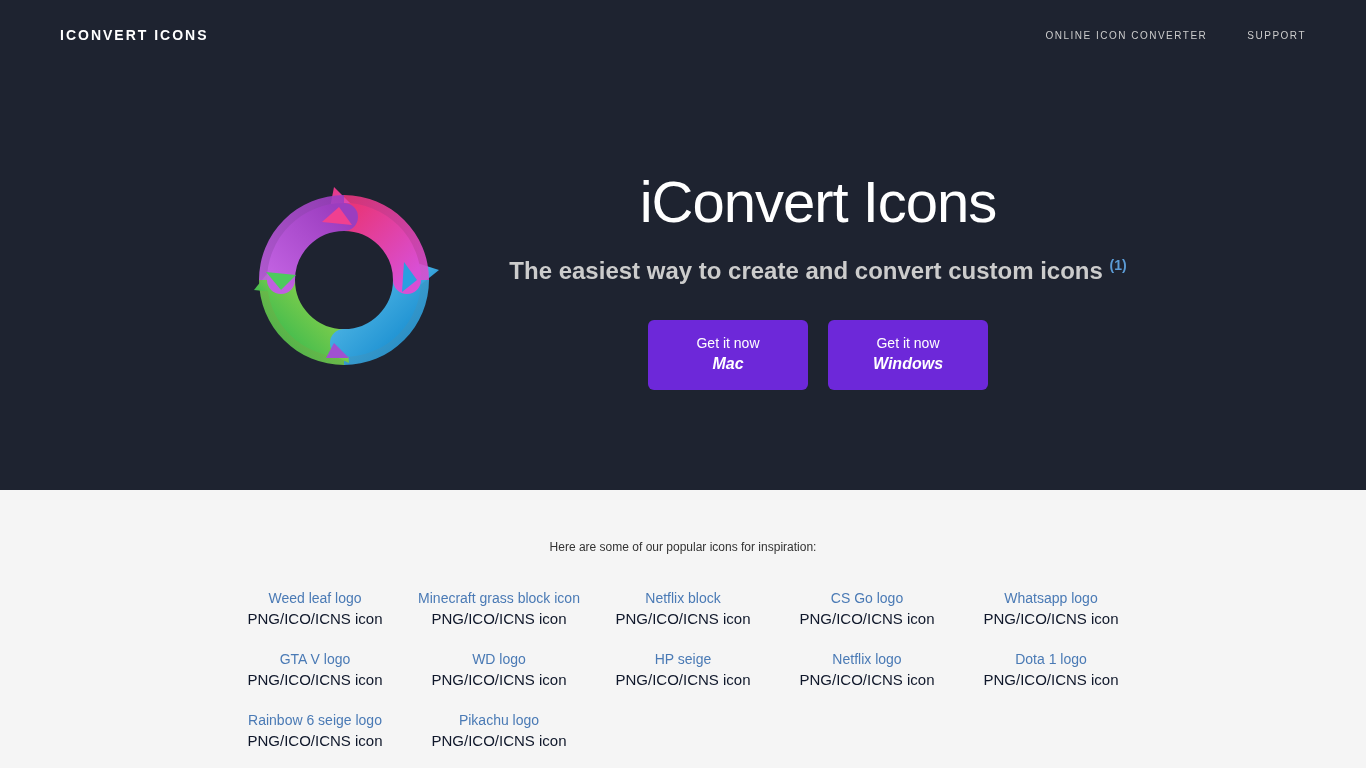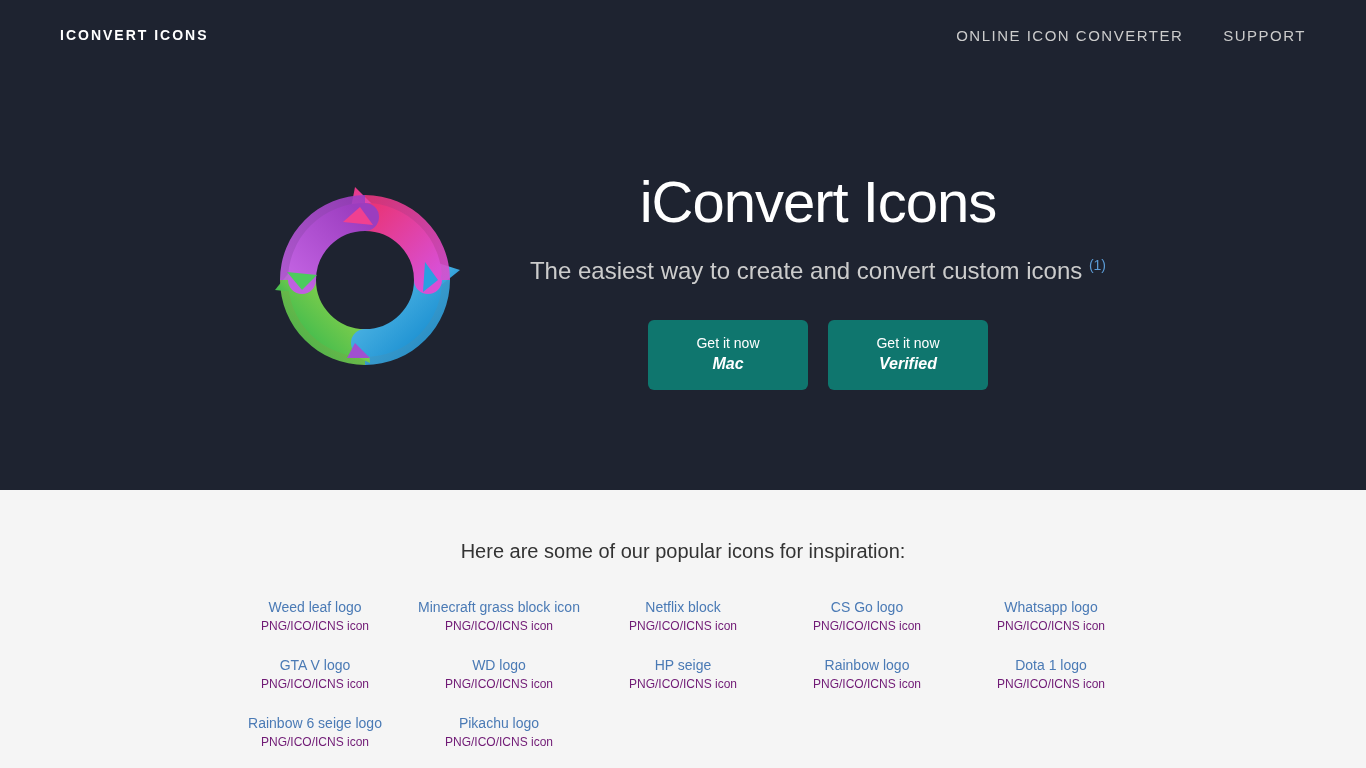--- a/index.html
+++ b/index.html
@@ -17,21 +17,21 @@
     .nav-logo {
       color: #fff;
       font-size: 14px;
       font-weight: 600;
       letter-spacing: 2px;
       text-transform: uppercase;
     }
     .nav-links { display: flex; gap: 40px; align-items: center; }
     .nav-link {
       color: #ccc;
-      font-size: 15px;
+      font-size: 10px;
       letter-spacing: 1.5px;
       text-transform: uppercase;
       cursor: pointer;
       text-decoration: none;
     }
 
     
     .hero {
       background: #1e2330;
       display: flex;
@@ -53,53 +53,53 @@
     }
     .hero-title {
       font-size: 58px;
       font-weight: 300;
       letter-spacing: -1px;
       margin-bottom: 20px;
       line-height: 1.1;
     }
     .hero-subtitle {
       font-size: 24px;
-      font-weight: 400;
+      font-weight: 700;
       color: #ccc;
       line-height: 1.4;
       margin-bottom: 32px;
     }
     .hero-subtitle sup {
       color: #5b9bd5;
       font-size: 14px;
     }
     .btn-group { display: flex; gap: 20px; justify-content: center; }
     .btn-download {
-      background: #0f766e;
+      background: #6d28d9;
       color: #fff;
       border: none;
       border-radius: 6px;
       padding: 14px 36px;
       font-size: 14px;
       line-height: 1.4;
       cursor: pointer;
       text-align: center;
       min-width: 160px;
     }
     .btn-download .small { font-weight: 400; display: block; }
     .btn-download .bold { font-weight: 700; display: block; font-size: 16px; font-style: italic; }
 
     
     .popular-section {
       background: #f5f5f5;
       padding: 50px 80px;
     }
     .popular-title {
       text-align: center;
-      font-size: 20px;
+      font-size: 12px;
       color: #333;
       margin-bottom: 36px;
     }
     .icon-grid {
       display: grid;
       grid-template-columns: repeat(5, 1fr);
       gap: 24px 20px;
       max-width: 900px;
       margin: 0 auto;
     }
@@ -108,22 +108,22 @@
       cursor: pointer;
     }
     .icon-item .icon-name {
       color: #4a7ab5;
       font-size: 14px;
       font-weight: 500;
       display: block;
       margin-bottom: 4px;
     }
     .icon-item .icon-type {
-      color: #701a75;
-      font-size: 12px;
+      color: #0f172a;
+      font-size: 15px;
       display: block;
     }
 
     
     .logo-svg { width: 210px; height: 210px; }
   </style>
 </head>
 <body>
 
 <nav>
@@ -195,21 +195,21 @@
       <span>The easiest way to create and convert custom icons</span>
       <sup>(1)</sup>
     </p>
     <div class="btn-group">
       <button class="btn-download">
         <span class="small">Get it now</span>
         <span class="bold">Mac</span>
       </button>
       <button class="btn-download">
         <span class="small">Get it now</span>
-        <span class="bold">Verified</span>
+        <span class="bold">Windows</span>
       </button>
     </div>
   </div>
 </section>
 
 <section class="popular-section">
   <p class="popular-title">
     <span>Here are some of our popular icons for inspiration:</span>
   </p>
   <div class="icon-grid" id="icon-grid">
@@ -239,21 +239,21 @@
     </div>
       <div class="icon-item">
       <span class="icon-name">WD logo</span>
       <span class="icon-type">PNG/ICO/ICNS icon</span>
     </div>
       <div class="icon-item">
       <span class="icon-name">HP seige</span>
       <span class="icon-type">PNG/ICO/ICNS icon</span>
     </div>
       <div class="icon-item">
-      <span class="icon-name">Rainbow logo</span>
+      <span class="icon-name">Netflix logo</span>
       <span class="icon-type">PNG/ICO/ICNS icon</span>
     </div>
       <div class="icon-item">
       <span class="icon-name">Dota 1 logo</span>
       <span class="icon-type">PNG/ICO/ICNS icon</span>
     </div>
       <div class="icon-item">
       <span class="icon-name">Rainbow 6 seige logo</span>
       <span class="icon-type">PNG/ICO/ICNS icon</span>
     </div>

